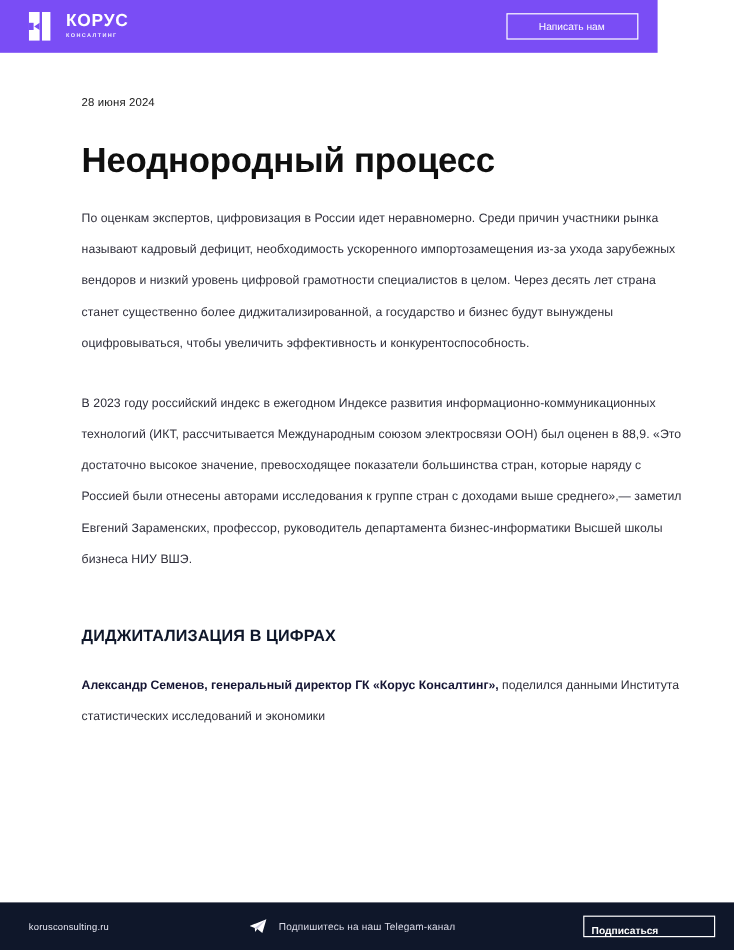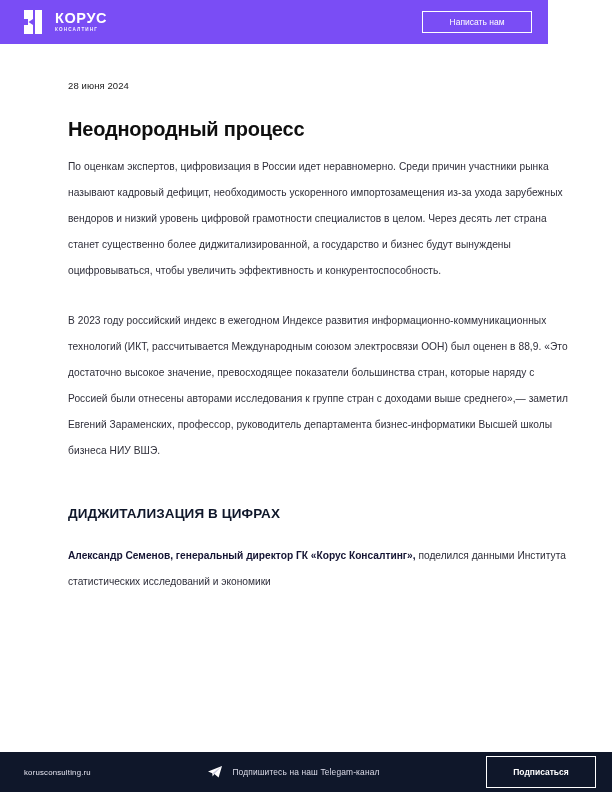--- a/index.html
+++ b/index.html
@@ -62,42 +62,42 @@
   .header-btn {
     border: 1px solid #ffffff;
     color: #ffffff;
     background: transparent;
     font-size: 8.5px;
     font-family: "Liberation Sans", sans-serif;
     padding: 0 26px;
     height: 22px;
     min-width: 110px;
     line-height: 20px;
-    text-align: center;
+    text-align: left;
     cursor: pointer;
     box-sizing: border-box;
   }
 
   
   .content {
     position: absolute;
     top: 44px;
     left: 12px;
     width: 612px;
     box-sizing: border-box;
     padding: 0 56px 0 56px;
   }
   .date {
     font-size: 9.5px;
     color: #1a1a1a;
     margin-top: 36px;
     letter-spacing: 0.1px;
   }
   .page-title {
-    font-size: 20px;
+    font-size: 29px;
     font-weight: bold;
     color: #0f0f0f;
     margin-top: 27px;
     letter-spacing: -0.2px;
   }
   .para {
     font-size: 10.2px;
     color: #2e2e3a;
     line-height: 26px;
     margin-top: 10px;
@@ -162,24 +162,24 @@
     font-size: 8.4px;
     letter-spacing: 0.15px;
   }
   .footer-btn {
     border: 1px solid #ffffff;
     color: #ffffff;
     background: transparent;
     font-size: 8.5px;
     font-weight: bold;
     font-family: "Liberation Sans", sans-serif;
-    height: 32px;
+    height: 18px;
     min-width: 110px;
     line-height: 20px;
-    text-align: center;
+    text-align: left;
     cursor: pointer;
     box-sizing: border-box;
     flex: none;
   }
 </style>
 </head>
 <body>
 
 <div class="header">
 

